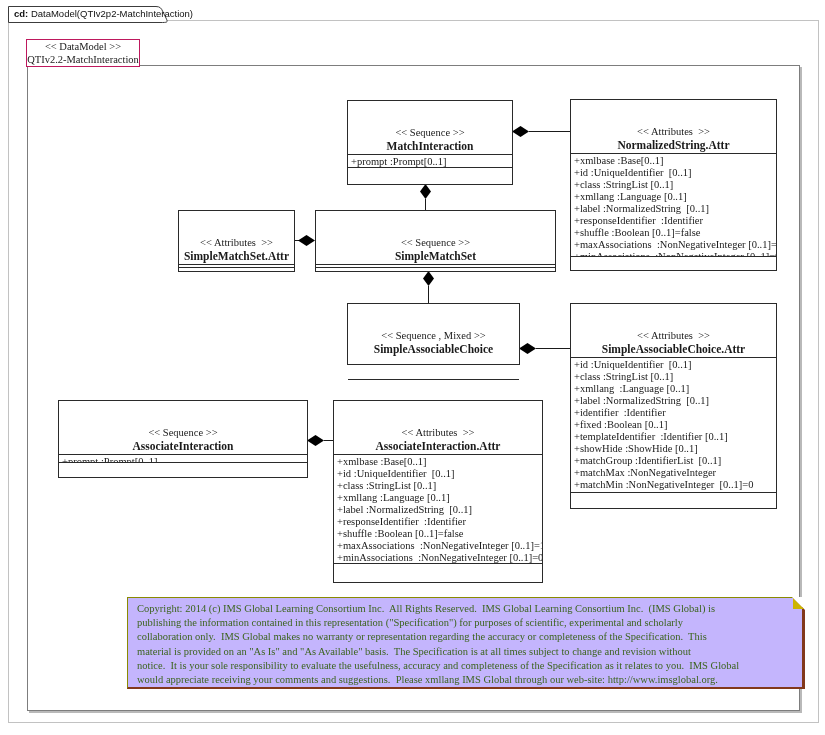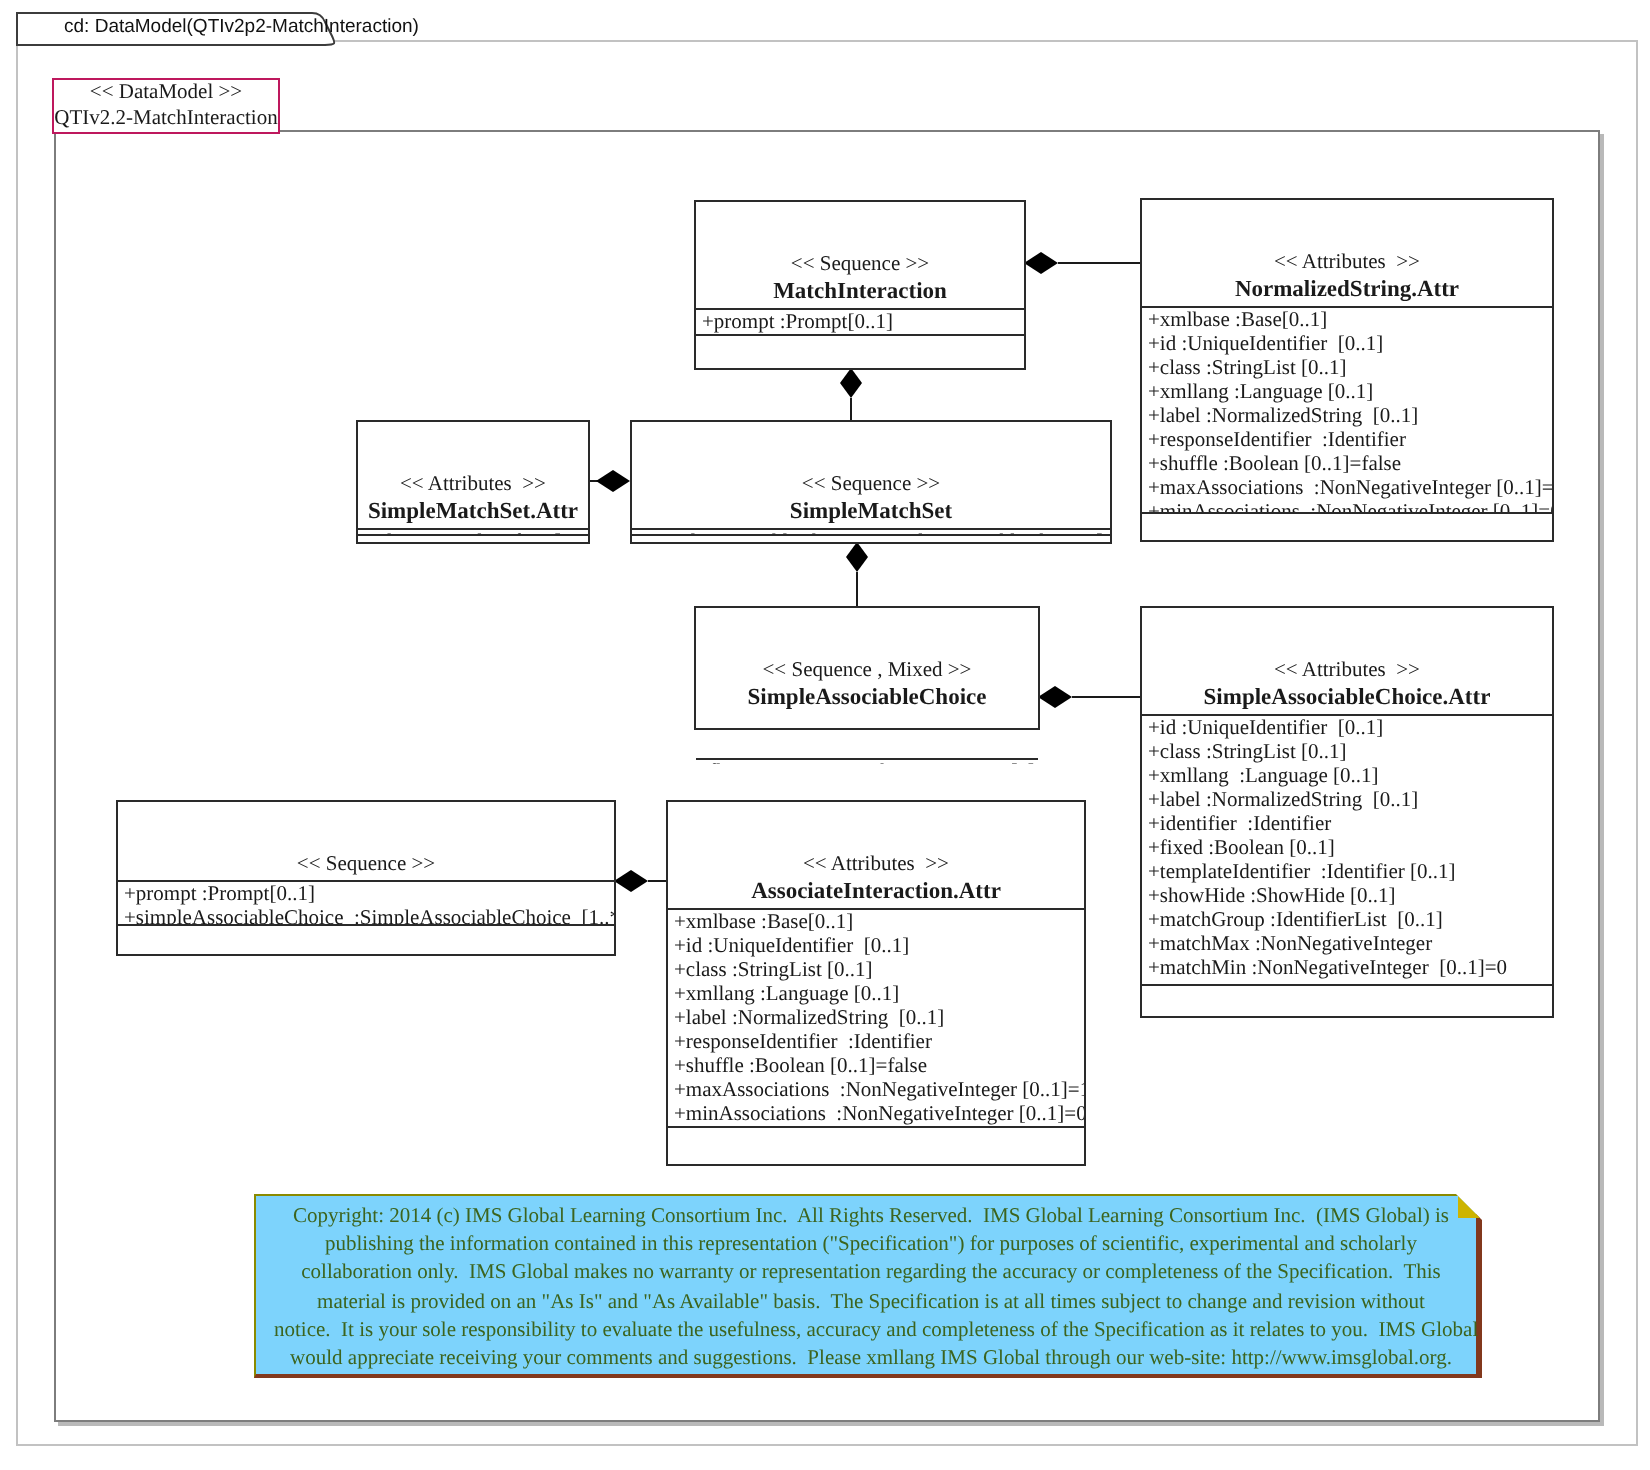--- a/index.html
+++ b/index.html
@@ -8,21 +8,21 @@
   
   .outer-border{position:absolute;left:8px;top:20px;width:809px;height:701px;
                 border:1px solid #c2c2c2;background:#fff;}
   .frame{position:absolute;left:27px;top:65px;width:771px;height:644px;
          border:1px solid #7d7d7d;box-shadow:2px 2px 0 #b9b9b9;background:#fff;}
   
   .tab{position:absolute;left:8px;top:6px;width:172px;height:17px;}
   .tab svg{position:absolute;left:0;top:0;}
   .tab-label{position:absolute;left:6px;top:2px;white-space:pre;
              font-family:"Liberation Sans","DejaVu Sans",sans-serif;font-size:9.5px;color:#111;}
-  .tab-label b{font-weight:normal;margin-left:18px;}
+  .tab-label b{font-weight:bold;}
   
   .frame-label{position:absolute;left:26px;top:39px;width:112px;height:26px;
                border:1px solid #be185d;background:#fff;text-align:center;
                font-size:10.5px;line-height:13px;white-space:nowrap;overflow:visible;}
   
   .class-box{position:absolute;background:#fff;border:1px solid #2a2a2a;
              display:flex;flex-direction:column;box-sizing:border-box;}
   .class-head{text-align:center;padding:2px 0 1px 0;}
   .stereo{font-size:10.5px;line-height:12px;white-space:pre;margin-top:24px;}
   .cname{font-size:11.5px;line-height:14px;font-weight:bold;white-space:pre;}
@@ -31,24 +31,24 @@
   .attr-line{font-size:10.5px;line-height:12px;white-space:pre;}
   .empty-comp{border-top:1px solid #2a2a2a;height:13px;flex:0 0 auto;}
   
   .h-line{position:absolute;height:1px;background:#1a1a1a;}
   .v-line{position:absolute;width:1px;background:#1a1a1a;}
   .diamond-h{position:absolute;width:17px;height:11px;background:#000;
              clip-path:polygon(50% 0,100% 50%,50% 100%,0 50%);}
   .diamond-v{position:absolute;width:11px;height:15px;background:#000;
              clip-path:polygon(50% 0,100% 50%,50% 100%,0 50%);}
   
-  .note{position:absolute;left:127px;top:597px;width:614px;height:92px;background:#7dd3fc;
+  .note{position:absolute;left:127px;top:597px;width:678px;height:92px;background:#c4b5fd;
         border-top:1px solid #8a8a00;border-left:1px solid #8a8a00;
         border-right:3px solid #82381c;border-bottom:2px solid #82381c;
-        box-sizing:border-box;padding:4px 4px 0 9px;text-align:center;}
+        box-sizing:border-box;padding:4px 4px 0 9px;}
   .note-line{font-size:10.5px;line-height:14.2px;white-space:pre;color:#3c641e;}
   .note-cut{position:absolute;top:-1px;right:-3px;width:0;height:0;
             border-top:13px solid #fff;border-left:13px solid transparent;}
   .note-flap{position:absolute;top:0;right:-2px;width:0;height:0;
              border-bottom:11px solid #cdb400;border-right:11px solid transparent;}
 </style>
 </head>
 <body>
 
 <div id="stage">
@@ -168,20 +168,21 @@
         <div class="attr-line">+matchGroup :IdentifierList  [0..1]</div>
         <div class="attr-line">+matchMax :NonNegativeInteger</div>
         <div class="attr-line">+matchMin :NonNegativeInteger  [0..1]=0</div>
       </div>
     <div class="empty-comp" style="height:15px;"></div>
   </div>
 
   <div class="class-box" style="left:58px;top:400px;width:250px;height:78px;">
     <div class="class-head">
       <div class="stereo">&lt;&lt; Sequence &gt;&gt;</div>
+      <div class="cname">AssociateInteraction</div>
     </div>
     <div class="attrs">
         <div class="attr-line">+prompt :Prompt[0..1]</div>
         <div class="attr-line">+simpleAssociableChoice  :SimpleAssociableChoice  [1..*]</div>
       </div>
     <div class="empty-comp" style="height:14px;"></div>
   </div>
 
   <div class="class-box" style="left:333px;top:400px;width:210px;height:183px;">
     <div class="class-head">

